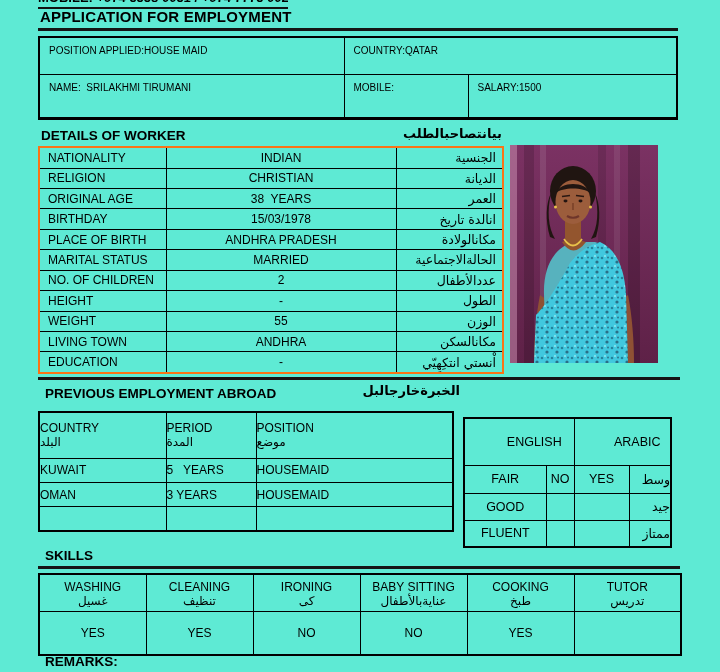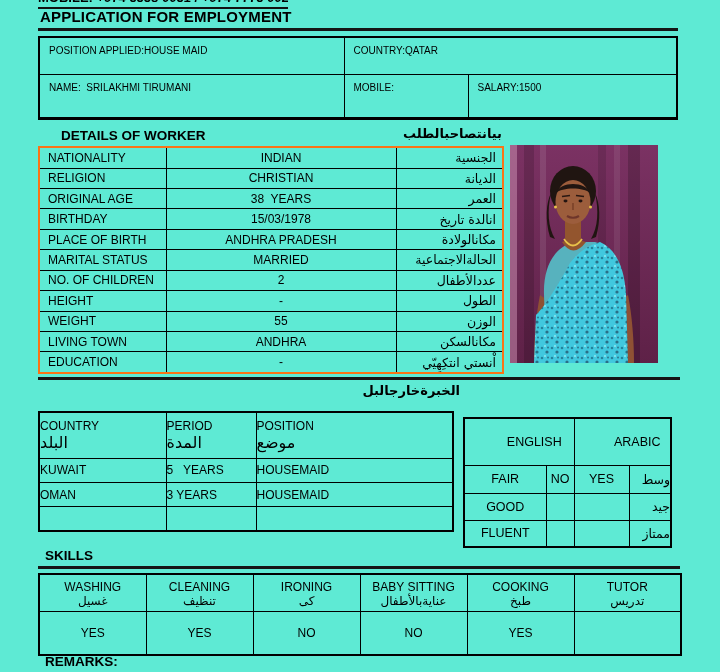--- a/index.html
+++ b/index.html
@@ -39,21 +39,21 @@
   .details-table td.arc { text-align:right; padding-right:6px; font-size:12.5px; }
 
   
   .photo { left:510px; top:145px; width:148px; height:218px; }
 
   
   .emp-table { left:38px; top:411px; width:414px; height:121px; border:2px solid #000; }
   .emp-table td { text-align:left; vertical-align:middle; }
   .emp-table .hdr td { height:46px; }
   .emp-table .hdr .en { display:block; font-size:12px; }
-  .emp-table .hdr .arx { display:block; font-size:16px; }
+  .emp-table .hdr .arx { display:block; font-size:12px; }
   .emp-table .datarow td { height:24px; }
 
   
   .lang-table { left:463px; top:417px; width:207px; height:130px; border:2px solid #000; }
   .lang-table td { text-align:center; vertical-align:middle; font-size:12.5px; }
   .lang-table .hdr td { height:47px;padding-left:30px; }
   .lang-table td.arc { text-align:right; }
 
   
   .skills-table { left:38px; top:573px; width:642px; height:82px; border:2px solid #000; }
@@ -86,21 +86,21 @@
       <td colspan="2">COUNTRY:QATAR</td>
     </tr>
     <tr style="height:44px">
       <td>NAME:  SRILAKHMI TIRUMANI</td>
       <td>MOBILE:</td>
       <td>SALARY:1500</td>
     </tr>
   </tbody>
     </table>
 
-  <div class="abs sec-title" style="left:61px; top:128px;">DETAILS OF WORKER</div>
+  <div class="abs sec-title" style="left:41px; top:128px;">DETAILS OF WORKER</div>
   <div class="abs sec-title-ar ar" style="left:395px; top:126px; width:107px;">بيانتصاحبالطلب</div>
 
   <table class="abs details-table">
     <colgroup>
         <col style="width:127px">
         <col style="width:230px">
         <col style="width:107px">
       </colgroup>
     <tbody>
         <tr>
@@ -205,20 +205,21 @@
         <ellipse cx="55.5" cy="56" rx="2" ry="1.4" fill="#241511"></ellipse>
         <ellipse cx="70.5" cy="56" rx="2" ry="1.4" fill="#241511"></ellipse>
         <path d="M63,58 L63,65" stroke="#7a4228" stroke-width="1.6"></path>
         <path d="M57,71 Q63,74.5 69,71" stroke="#6e352a" stroke-width="2.2" fill="none"></path>
       </g>
     </svg>
   </div>
 
   <div class="abs rule rule-2"></div>
 
+  <div class="abs sec-title" style="left:45px; top:386px;">PREVIOUS EMPLOYMENT ABROAD</div>
   <div class="abs sec-title-ar ar" style="left:312px; top:383px; width:148px;">الخبرةخارجالبل</div>
 
   <table class="abs emp-table">
     <colgroup>
         <col style="width:127px">
         <col style="width:90px">
         <col style="width:197px">
       </colgroup>
     <tbody>
         <tr class="hdr">

